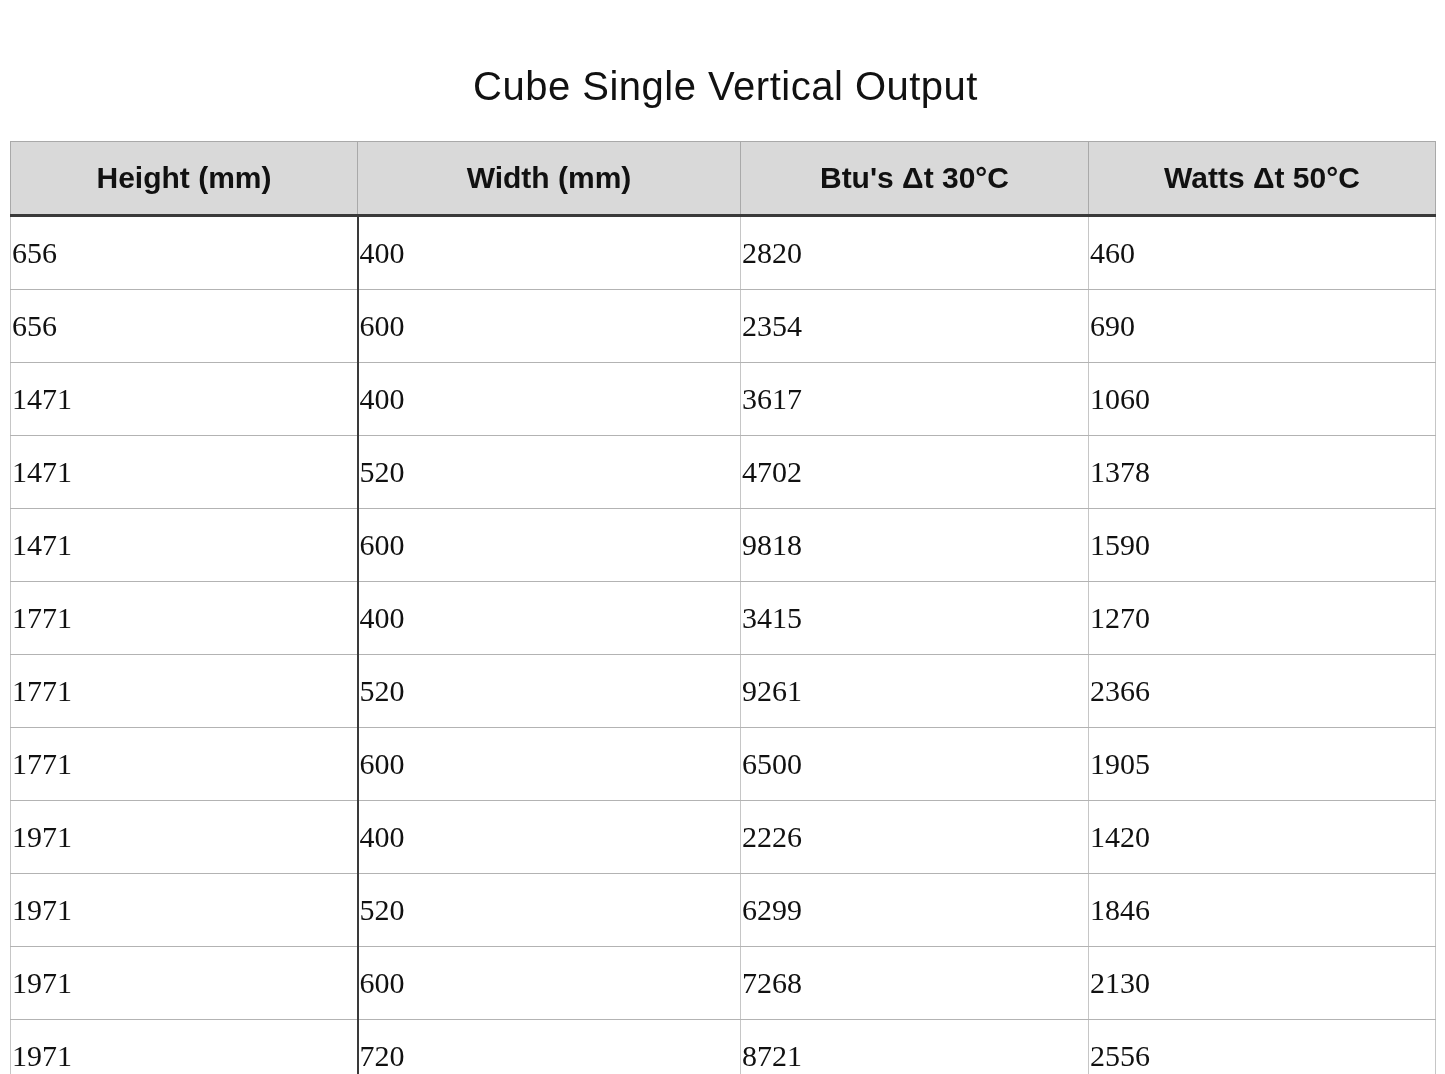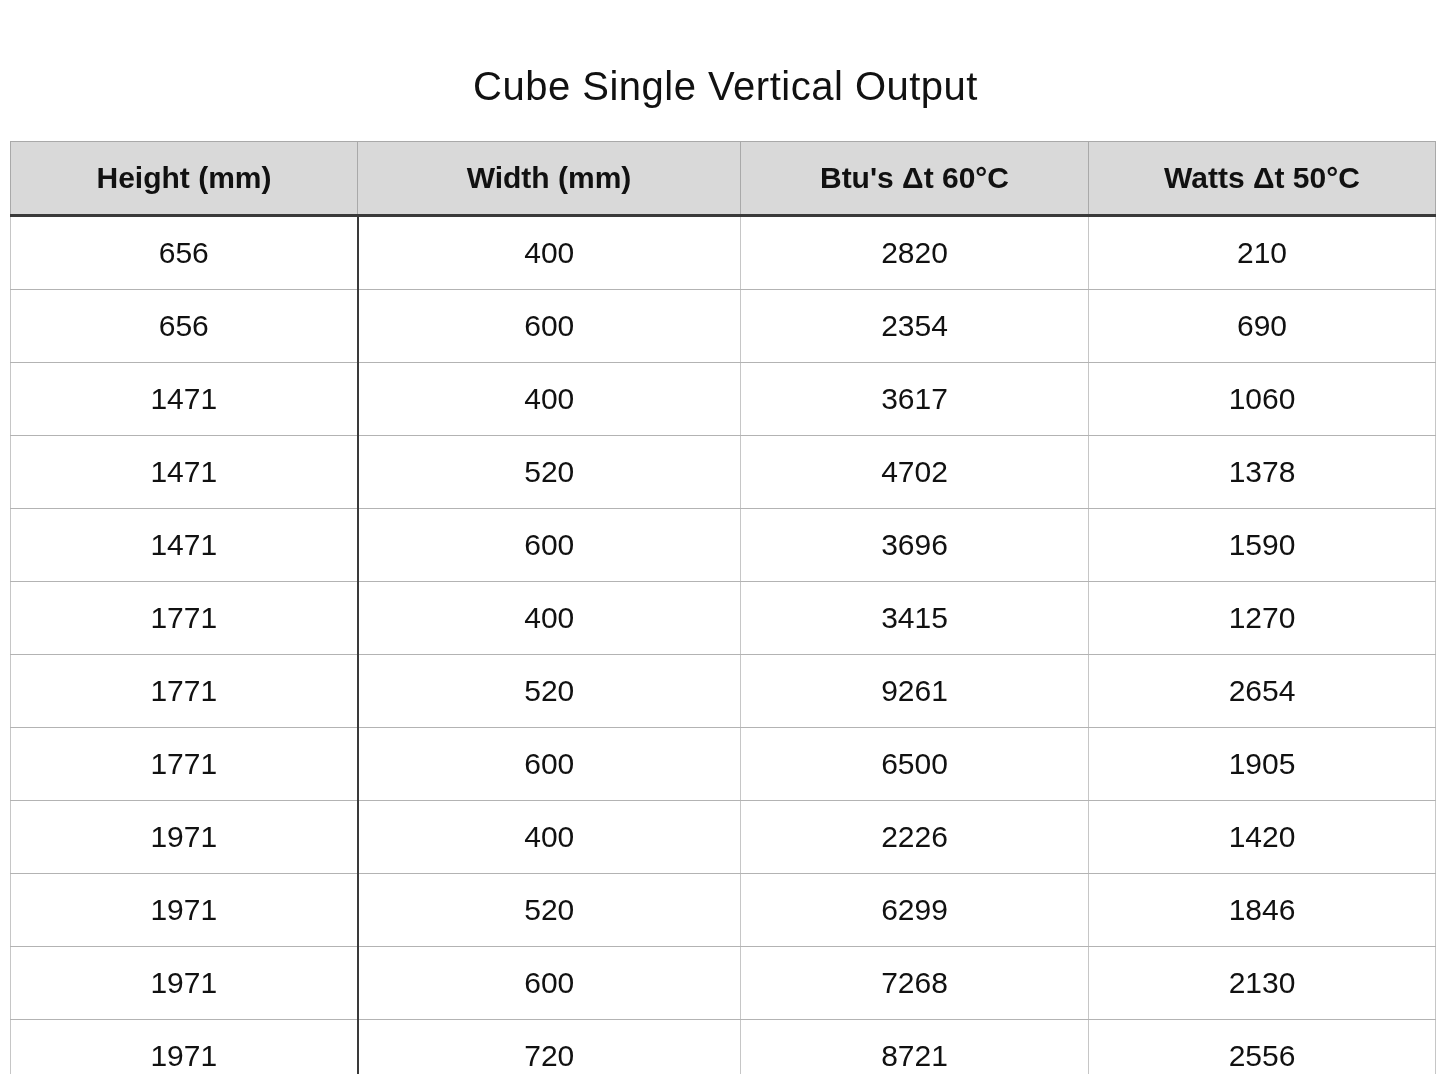--- a/index.html
+++ b/index.html
@@ -46,27 +46,27 @@
     color: var(--text, #111111);
     border-top: 1px solid var(--rule-mid, #a9a9a9);
     border-left: 1px solid var(--rule-mid, #a9a9a9);
     border-right: 1px solid var(--rule-mid, #a9a9a9);
     border-bottom: 3px solid var(--rule-dark, #3a3a3a);
   }
   .output-table td {
     height: 70px;
     font-size: 30px;
     font-weight: 400;
-    text-align: center;
     vertical-align: middle;
     color: var(--text, #111111);
     border-top: 1px solid var(--rule-light, #b3b3b3);
     border-bottom: 1px solid var(--rule-light, #b3b3b3);
     border-left: 1px solid var(--rule-vlight, #c6c6c6);
     border-right: 1px solid var(--rule-vlight, #c6c6c6);
+    font-family: Liberation Serif, serif;
   }
   
   .output-table td:first-child {
     border-right: 2px solid var(--rule-dark, #3a3a3a);
   }
 </style>
 </head>
 <body>
 
 <div class="page" style="--page-bg: #ffffff; --header-bg: #d9d9d9; --rule-dark: #3a3a3a; --rule-mid: #a9a9a9; --rule-light: #b3b3b3; --rule-vlight: #c6c6c6; --text: #111111;">
@@ -77,30 +77,30 @@
     <colgroup>
       <col style="width:347px">
       <col style="width:383px">
       <col style="width:348px">
       <col style="width:347px">
     </colgroup>
     <thead>
       <tr>
         <th>Height (mm)</th>
         <th>Width (mm)</th>
-        <th>Btu's Δt 60°C</th>
+        <th>Btu's Δt 30°C</th>
         <th>Watts Δt 50°C</th>
       </tr>
     </thead>
     <tbody>
         <tr>
           <td>656</td>
           <td>400</td>
           <td>2820</td>
-          <td>210</td>
+          <td>460</td>
         </tr>
         <tr>
           <td>656</td>
           <td>600</td>
           <td>2354</td>
           <td>690</td>
         </tr>
         <tr>
           <td>1471</td>
           <td>400</td>
@@ -109,34 +109,34 @@
         </tr>
         <tr>
           <td>1471</td>
           <td>520</td>
           <td>4702</td>
           <td>1378</td>
         </tr>
         <tr>
           <td>1471</td>
           <td>600</td>
-          <td>3696</td>
+          <td>9818</td>
           <td>1590</td>
         </tr>
         <tr>
           <td>1771</td>
           <td>400</td>
           <td>3415</td>
           <td>1270</td>
         </tr>
         <tr>
           <td>1771</td>
           <td>520</td>
           <td>9261</td>
-          <td>2654</td>
+          <td>2366</td>
         </tr>
         <tr>
           <td>1771</td>
           <td>600</td>
           <td>6500</td>
           <td>1905</td>
         </tr>
         <tr>
           <td>1971</td>
           <td>400</td>

